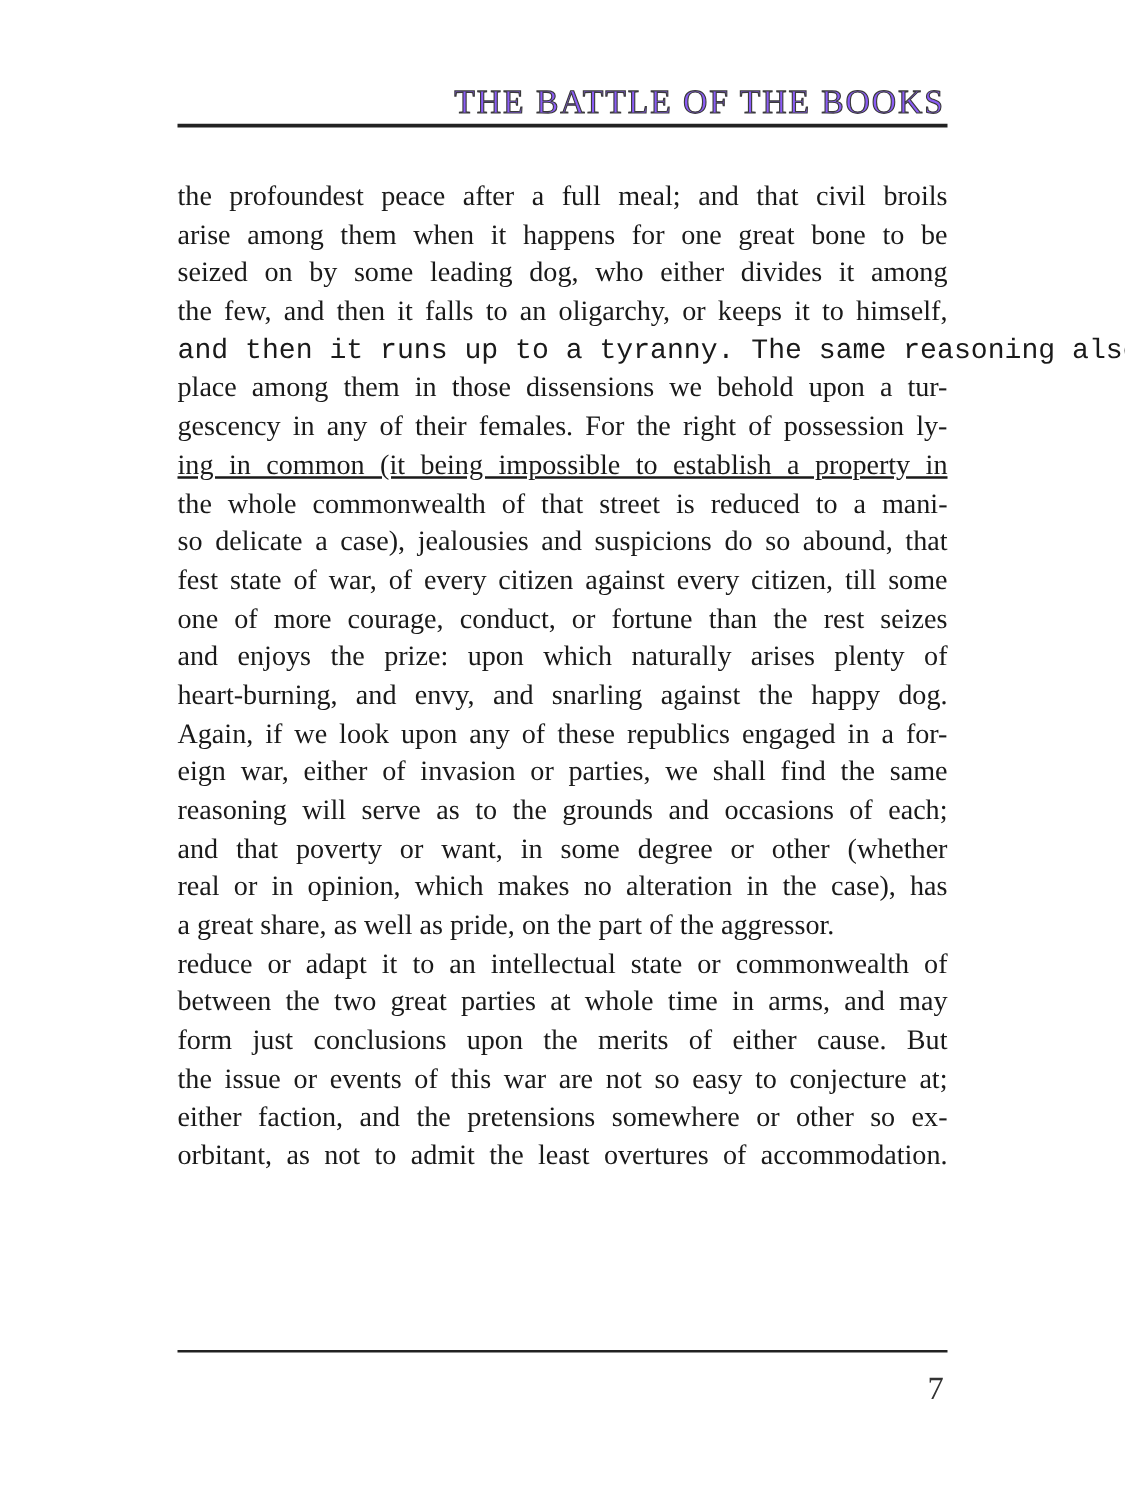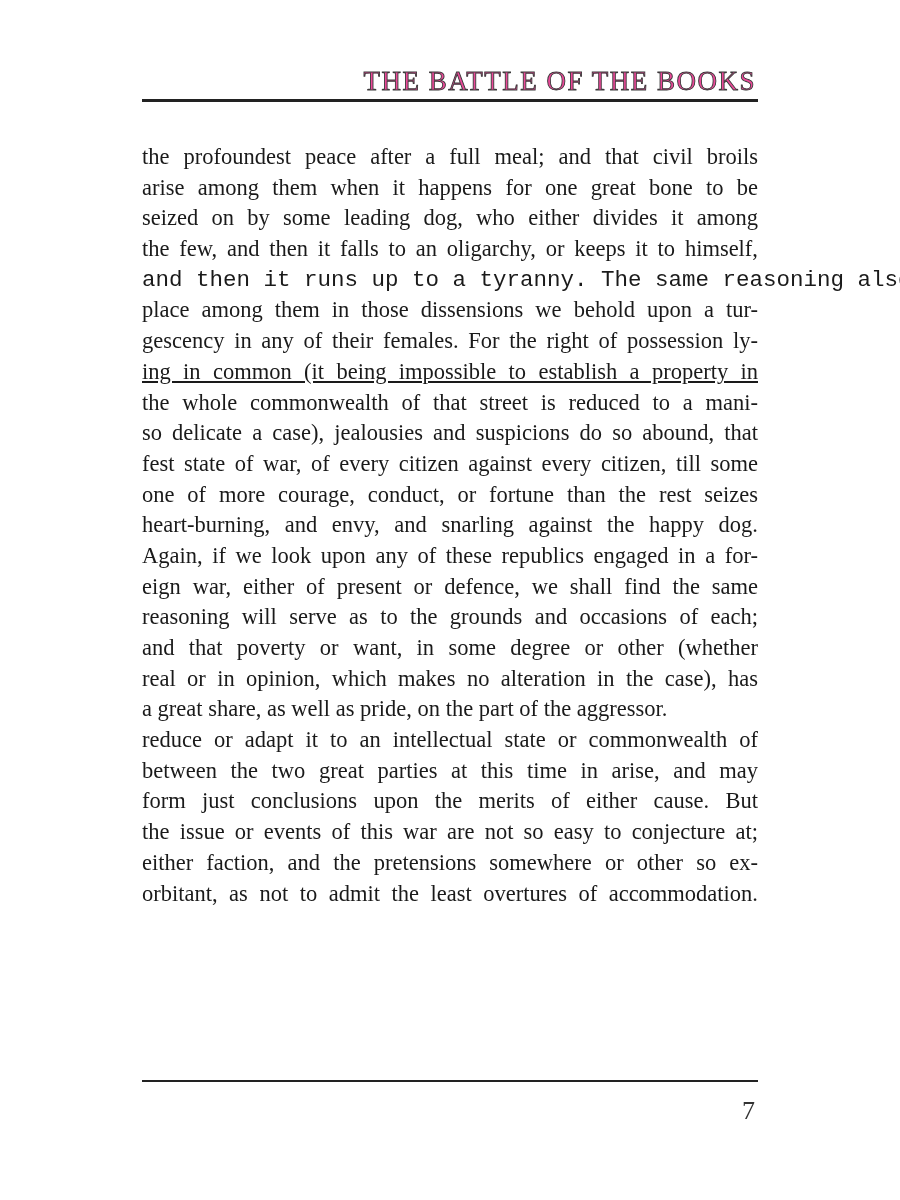--- a/index.html
+++ b/index.html
@@ -2,21 +2,21 @@
 <html><head>
 <meta charset="utf-8">
 <style>
   html, body { margin: 0; padding: 0; background: #ffffff; }
   body { width: 900px; height: 1200px; position: relative; overflow: hidden; }
   .page { position: absolute; left: 0; top: 0; width: 900px; height: 1200px; background: #fff; }
   .running-head {
     position: absolute; right: 144px; top: 66px;
     font-family: "Liberation Serif", serif;
     font-size: 27px; letter-spacing: 1.5px;
-    color: #ec4899;
+    color: #8b5cf6;
     -webkit-text-stroke: 0.9px #3a3a3a;
     white-space: nowrap;
   }
   .rule-top {
     position: absolute; left: 142px; top: 99px; width: 616px; height: 3px; background: #222;
   }
   .body-text {
     position: absolute; left: 142px; top: 142px; width: 616px;
     font-family: "Liberation Serif", serif;
     font-size: 22.5px; color: #1a1a1a;
@@ -50,31 +50,32 @@
       <span class="line" style="white-space: nowrap; word-spacing: 0px;"><span style="white-space: nowrap;">seized on by some leading dog, who either divides it among</span></span>
       <span class="line" style="white-space: nowrap; word-spacing: 0px;"><span style="white-space: nowrap;">the few, and then it falls to an oligarchy, or keeps it to himself,</span></span>
       <span class="line" style="white-space: nowrap; word-spacing: 0px; font-family: Liberation Mono, monospace;"><span style="white-space: nowrap;">and then it runs up to a tyranny. The same reasoning also holds</span></span>
       <span class="line" style="white-space: nowrap; word-spacing: 0px;"><span style="white-space: nowrap;">place among them in those dissensions we behold upon a tur-</span></span>
       <span class="line" style="white-space: nowrap; word-spacing: 0px;"><span style="white-space: nowrap;">gescency in any of their females. For the right of possession ly-</span></span>
       <span class="line" style="white-space: nowrap; word-spacing: 0px; text-decoration: underline;"><span style="white-space: nowrap;">ing in common (it being impossible to establish a property in</span></span>
       <span class="line" style="white-space: nowrap; word-spacing: 0px;"><span style="white-space: nowrap;">the whole commonwealth of that street is reduced to a mani-</span></span>
       <span class="line" style="white-space: nowrap; word-spacing: 0px;"><span style="white-space: nowrap;">so delicate a case), jealousies and suspicions do so abound, that</span></span>
       <span class="line" style="white-space: nowrap; word-spacing: 0px;"><span style="white-space: nowrap;">fest state of war, of every citizen against every citizen, till some</span></span>
       <span class="line" style="white-space: nowrap; word-spacing: 0px;"><span style="white-space: nowrap;">one of more courage, conduct, or fortune than the rest seizes</span></span>
+      <span class="line" style="white-space: nowrap; word-spacing: 0px;"><span style="white-space: nowrap;">and enjoys the prize: upon which naturally arises plenty of</span></span>
       <span class="line" style="white-space: nowrap; word-spacing: 0px;"><span style="white-space: nowrap;">heart-burning, and envy, and snarling against the happy dog.</span></span>
       <span class="line" style="white-space: nowrap; word-spacing: 0px;"><span style="white-space: nowrap;">Again, if we look upon any of these republics engaged in a for-</span></span>
-      <span class="line" style="white-space: nowrap; word-spacing: 0px;"><span style="white-space: nowrap;">eign war, either of present or defence, we shall find the same</span></span>
+      <span class="line" style="white-space: nowrap; word-spacing: 0px;"><span style="white-space: nowrap;">eign war, either of invasion or parties, we shall find the same</span></span>
       <span class="line" style="white-space: nowrap; word-spacing: 0px;"><span style="white-space: nowrap;">reasoning will serve as to the grounds and occasions of each;</span></span>
       <span class="line" style="white-space: nowrap; word-spacing: 0px;"><span style="white-space: nowrap;">and that poverty or want, in some degree or other (whether</span></span>
       <span class="line" style="white-space: nowrap; word-spacing: 0px;"><span style="white-space: nowrap;">real or in opinion, which makes no alteration in the case), has</span></span>
       <span class="line last">a great share, as well as pride, on the part of the aggressor.</span>
     </div>
     <div>
       <span class="line" style="white-space: nowrap; word-spacing: 0px;"><span style="white-space: nowrap;">reduce or adapt it to an intellectual state or commonwealth of</span></span>
-      <span class="line" style="white-space: nowrap; word-spacing: 0px;"><span style="white-space: nowrap;">between the two great parties at this time in arise, and may</span></span>
+      <span class="line" style="white-space: nowrap; word-spacing: 0px;"><span style="white-space: nowrap;">between the two great parties at whole time in arms, and may</span></span>
       <span class="line" style="white-space: nowrap; word-spacing: 0px;"><span style="white-space: nowrap;">form just conclusions upon the merits of either cause. But</span></span>
       <span class="line" style="white-space: nowrap; word-spacing: 0px;"><span style="white-space: nowrap;">the issue or events of this war are not so easy to conjecture at;</span></span>
       <span class="line" style="white-space: nowrap; word-spacing: 0px;"><span style="white-space: nowrap;">either faction, and the pretensions somewhere or other so ex-</span></span>
       <span class="line" style="white-space: nowrap; word-spacing: 0px;"><span style="white-space: nowrap;">orbitant, as not to admit the least overtures of accommodation.</span></span>
     </div>
   </div>
 
   <div class="rule-bottom"></div>
   <div class="folio">7</div>
 </div>

